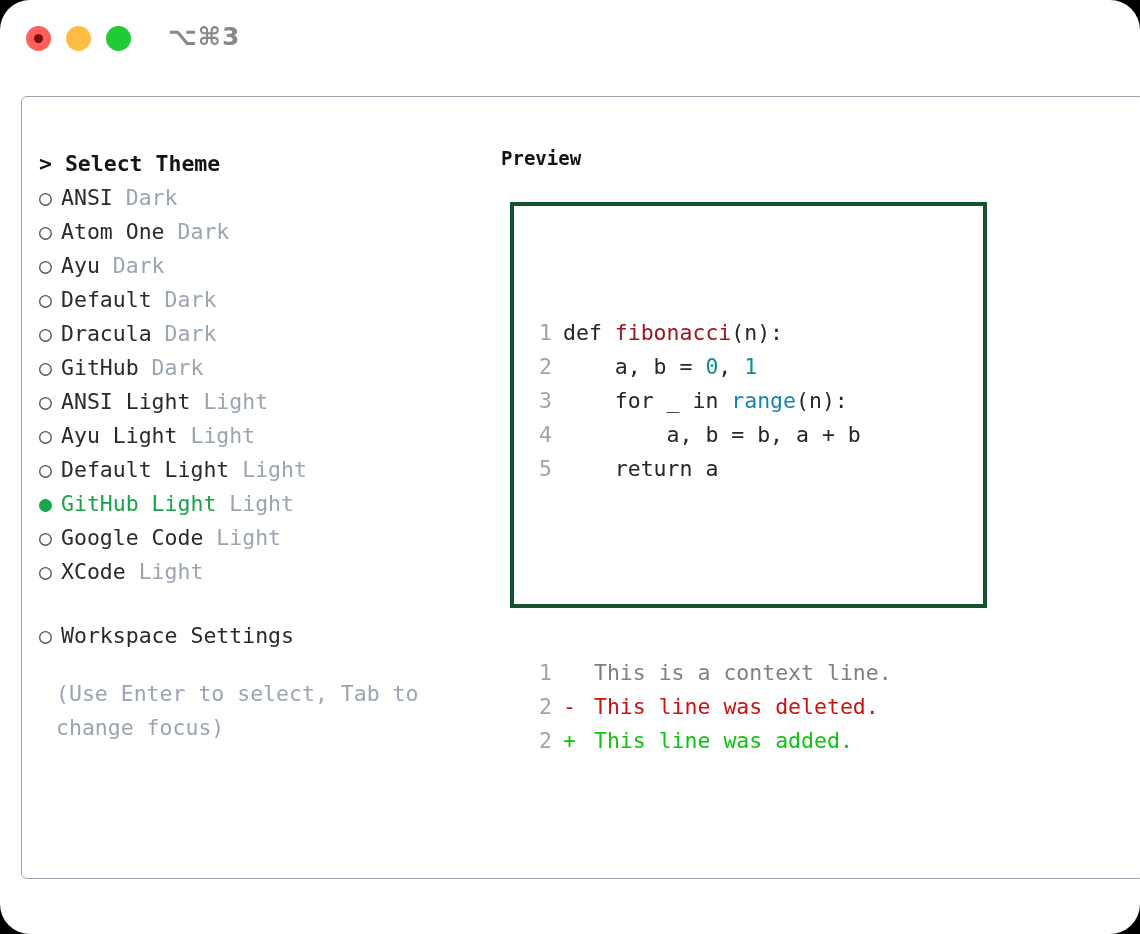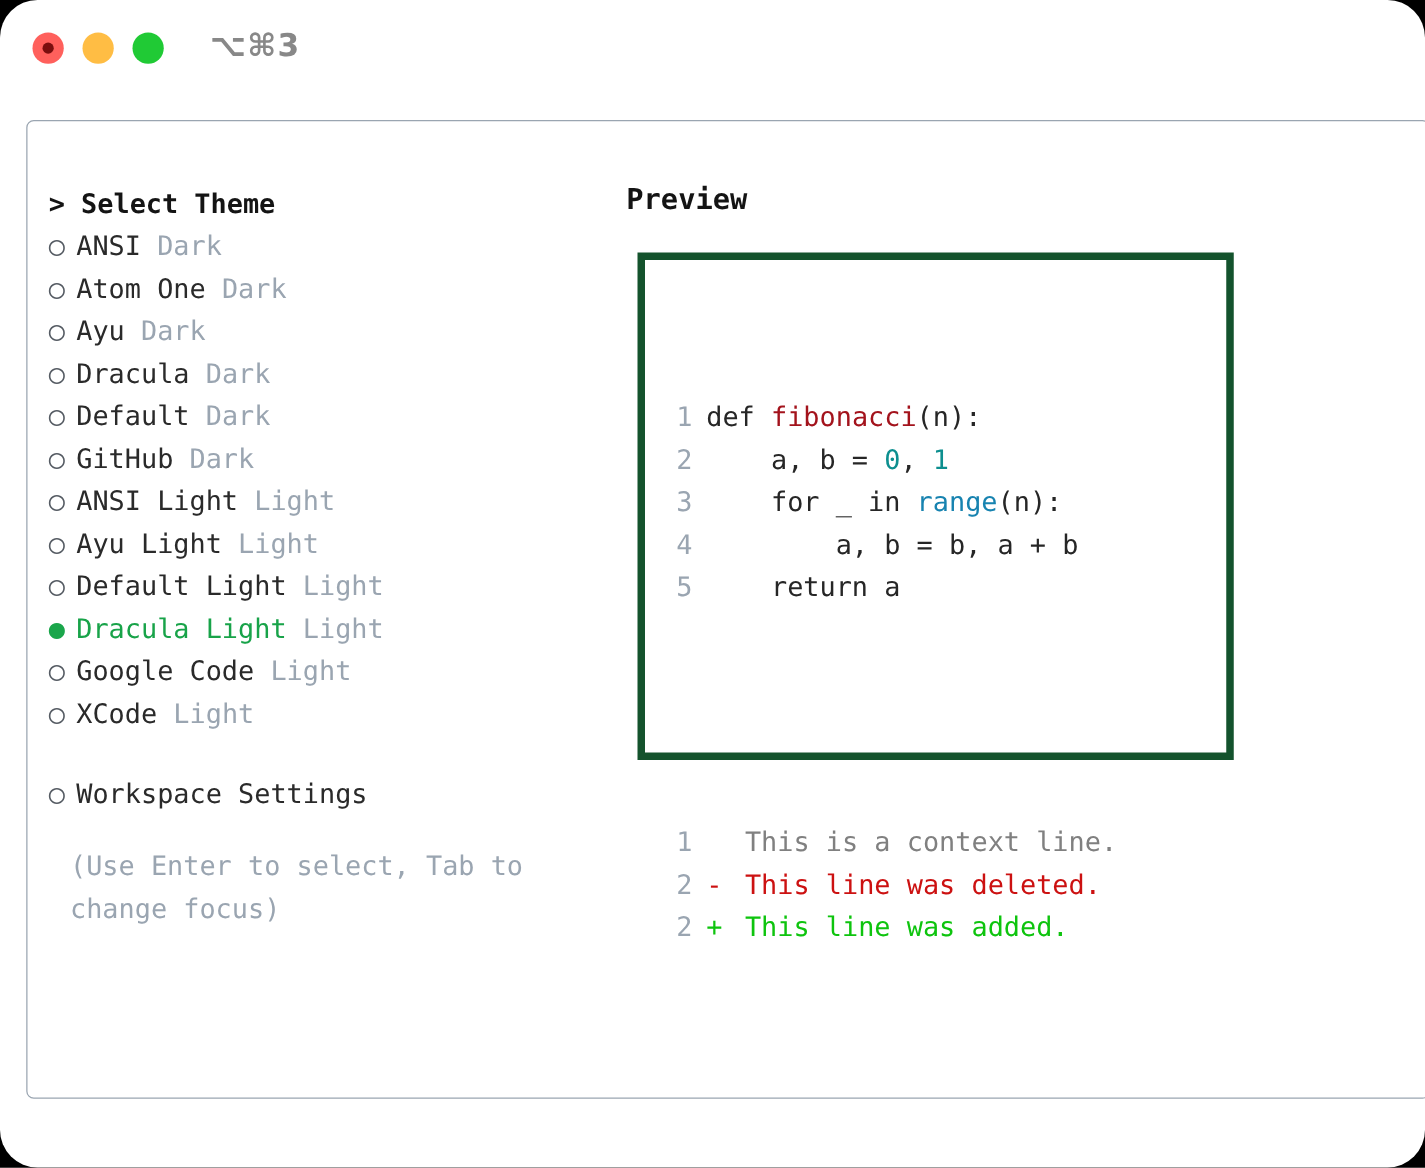--- a/index.html
+++ b/index.html
@@ -113,33 +113,33 @@
     width: 420px;
     white-space: pre-wrap;
     margin-left: 17px;
   }
 
   
   #preview-title {
     position: absolute;
     left: 479px;
     top: 50px;
-    font-size: 23px;
+    font-size: 19px;
     font-weight: bold;
     color: #141414;
     white-space: pre;
   }
 
   #preview-box {
     position: absolute;
     left: 488px;
     top: 105px;
     width: 477px;
     height: 406px;
-    border: 6px solid #14532d;
+    border: 4px solid #14532d;
     box-sizing: border-box;
     background: #ffffff;
   }
 
   .code-area {
     position: absolute;
     left: 16px;
     top: 42px;
     font-size: 21.5px;
     line-height: 34px;
@@ -180,27 +180,27 @@
   <div id="panel">
 
     <div id="left-col">
 
       <div class="row section-head"><span>&gt; </span><span>Select Theme</span></div>
 
       <div id="theme-list">
           <div class="row"><span class="bullet">○</span><span class="label">ANSI </span><span class="suffix">Dark</span></div>
           <div class="row"><span class="bullet">○</span><span class="label">Atom One </span><span class="suffix">Dark</span></div>
           <div class="row"><span class="bullet">○</span><span class="label">Ayu </span><span class="suffix">Dark</span></div>
+          <div class="row"><span class="bullet">○</span><span class="label">Default </span><span class="suffix">Dark</span></div>
           <div class="row"><span class="bullet">○</span><span class="label">Dracula </span><span class="suffix">Dark</span></div>
-          <div class="row"><span class="bullet">○</span><span class="label">Default </span><span class="suffix">Dark</span></div>
           <div class="row"><span class="bullet">○</span><span class="label">GitHub </span><span class="suffix">Dark</span></div>
           <div class="row"><span class="bullet">○</span><span class="label">ANSI Light </span><span class="suffix">Light</span></div>
           <div class="row"><span class="bullet">○</span><span class="label">Ayu Light </span><span class="suffix">Light</span></div>
           <div class="row"><span class="bullet">○</span><span class="label">Default Light </span><span class="suffix">Light</span></div>
-          <div class="row selected"><span class="bullet filled">●</span><span class="label">Dracula Light </span><span class="suffix">Light</span></div>
+          <div class="row selected"><span class="bullet filled">●</span><span class="label">GitHub Light </span><span class="suffix">Light</span></div>
           <div class="row"><span class="bullet">○</span><span class="label">Google Code </span><span class="suffix">Light</span></div>
           <div class="row"><span class="bullet">○</span><span class="label">XCode </span><span class="suffix">Light</span></div>
         </div>
 
       <div class="spacer-30"></div>
 
 
       <div id="apply-list">
           <div class="row"><span class="bullet">○</span><span class="label">Workspace Settings</span></div>
         </div>

